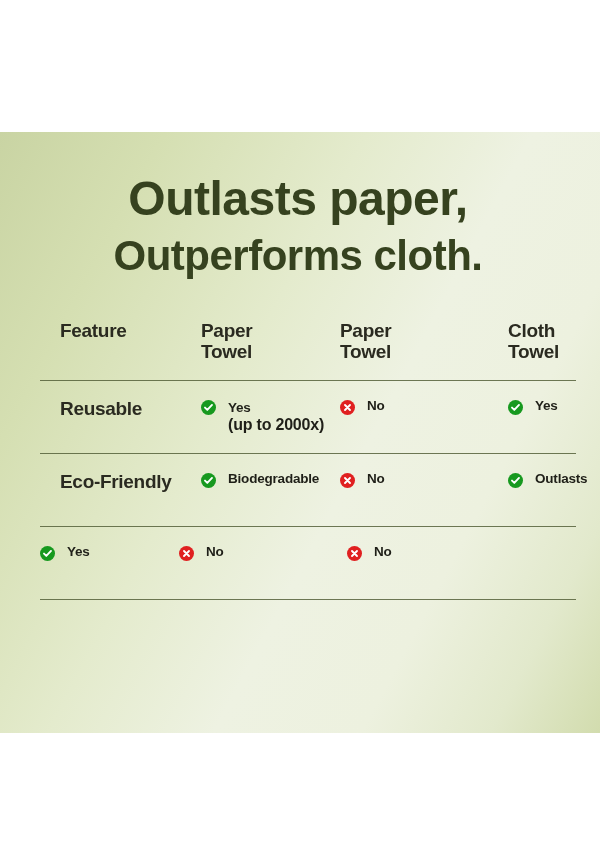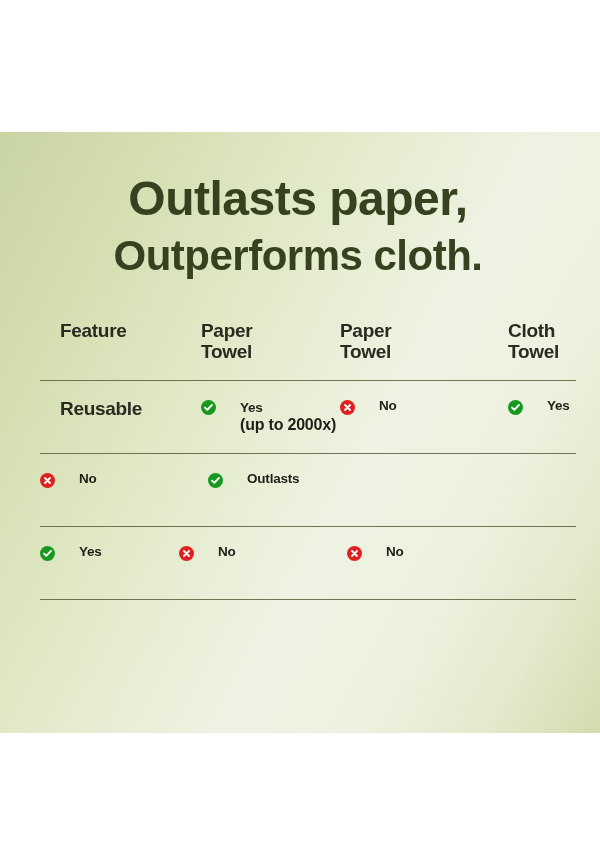--- a/index.html
+++ b/index.html
@@ -102,21 +102,21 @@
     color:#2a2a20;
     font-weight:bold;
     font-size:19px;
     line-height:22px;
     letter-spacing:-0.3px;
   }
 
   .cell-val {
     display:flex;
     align-items:flex-start;
-    gap:24px;
+    gap:12px;
   }
 
   .status-icon {
     flex:0 0 auto;
     width:15px;
     height:15px;
     border-radius:50%;
     display:inline-flex;
     align-items:center;
     justify-content:center;
@@ -210,20 +210,33 @@
               </svg>
           </span>
           <span class="val-text">Yes</span>
         </div>
       </div>
     </div>
 
     <div class="divider"></div>
 
     <div class="t-row body-row">
+      <div class="c-feature">
+        <span class="feature-label">Eco-Friendly</span>
+      </div>
+      <div class="c-bamboo">
+        <div class="cell-val">
+          <span class="status-icon yes">
+            <svg width="15" height="15" viewBox="0 0 15 15">
+                <path d="M4 7.6 L6.3 9.9 L11 4.9" stroke="#ffffff" stroke-width="1.9" fill="none" stroke-linecap="round" stroke-linejoin="round"></path>
+              </svg>
+          </span>
+          <span class="val-text">Biodegradable</span>
+        </div>
+      </div>
       <div class="c-paper">
         <div class="cell-val">
           <span class="status-icon no">
             <svg width="15" height="15" viewBox="0 0 15 15">
                 <path d="M5 5 L10 10 M10 5 L5 10" stroke="#ffffff" stroke-width="1.9" fill="none" stroke-linecap="round"></path>
               </svg>
           </span>
           <span class="val-text">No</span>
         </div>
       </div>

